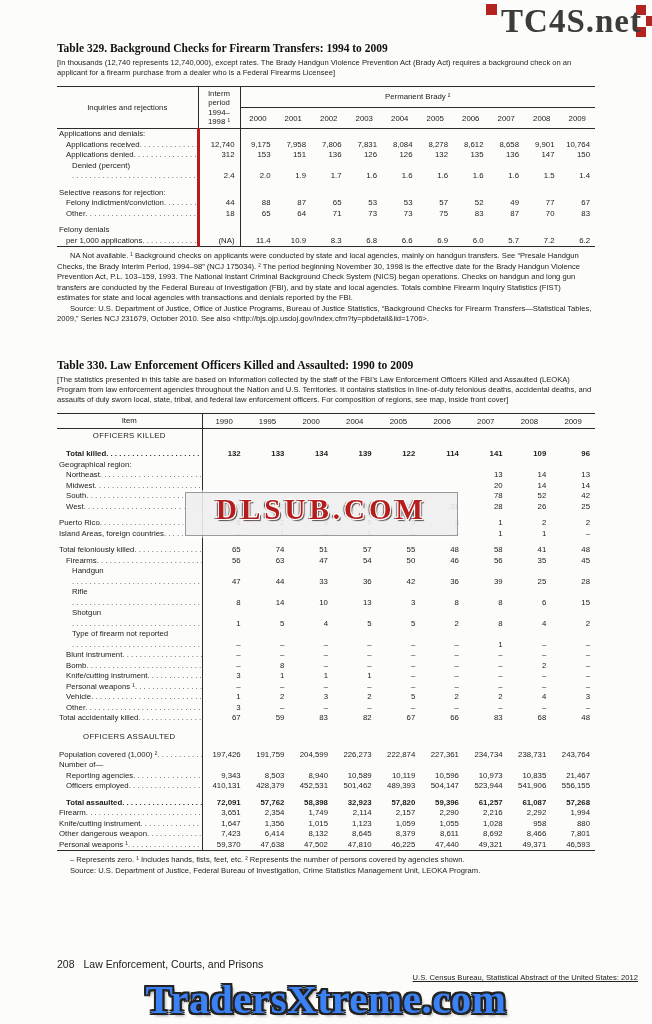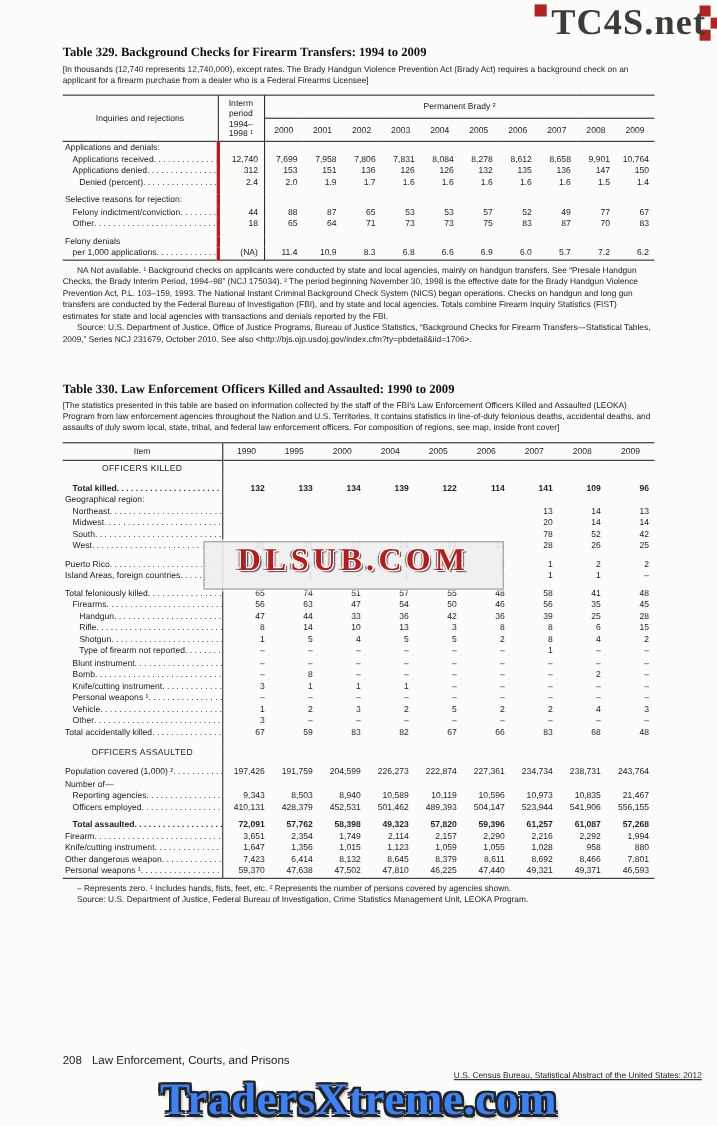--- a/index.html
+++ b/index.html
@@ -52,21 +52,21 @@
 
   .yr { padding:3px 0 2px 0; }
 
   .lw { display:flex; align-items:baseline; overflow:hidden; padding-left:2px; }
   .lt { white-space:nowrap; }
   .leader { flex:1 1 auto; min-width:0; overflow:hidden; white-space:nowrap; color:#2a2a2a; }
   .leader::after {
     content:" . . . . . . . . . . . . . . . . . . . . . . . . . . . . . . . . . . . . . . . . . . . . . . . . . . . .";
   }
   tr.i1 .lw { padding-left:9px; }
-  tr.i2 .lw { padding-left:15px; }
+  tr.i2 .lw { padding-left:15px;flex-direction:column; }
   tr.b  { font-weight:bold; }
   tr.sp td { height:6px; line-height:6px; }
   tr.sec td.lbl { text-align:center; height:14px; line-height:14px; letter-spacing:0.3px; }
 
   .fnotes { font-size:7.6px; line-height:1.38; margin-top:4px; }
   .fnotes p { text-indent:13px; }
 
   .gap330 { height:34px; }
 
   .footer-line { position:absolute; left:57px; bottom:54px; font-size:10.5px; color:#222; }
@@ -169,21 +169,21 @@
             <td class="val"></td>
           </tr>
           <tr class="i1">
             <td class="lbl">
               <div class="lw">
                 <span class="lt">Applications received</span>
                 <span class="leader"></span>
               </div>
             </td>
             <td class="val">12,740</td>
-            <td class="val">7,699</td>
+            <td class="val">9,175</td>
             <td class="val">7,958</td>
             <td class="val">7,806</td>
             <td class="val">7,831</td>
             <td class="val">8,084</td>
             <td class="val">8,278</td>
             <td class="val">8,612</td>
             <td class="val">8,658</td>
             <td class="val">9,901</td>
             <td class="val">10,764</td>
           </tr>
@@ -935,21 +935,21 @@
           <tr class="b i1">
             <td class="lbl">
               <div class="lw">
                 <span class="lt">Total assaulted</span>
                 <span class="leader"></span>
               </div>
             </td>
             <td class="val">72,091</td>
             <td class="val">57,762</td>
             <td class="val">58,398</td>
-            <td class="val">49,323</td>
+            <td class="val">32,923</td>
             <td class="val">57,820</td>
             <td class="val">59,396</td>
             <td class="val">61,257</td>
             <td class="val">61,087</td>
             <td class="val">57,268</td>
           </tr>
           <tr class="grp2">
             <td class="lbl">
               <div class="lw">
                 <span class="lt">Firearm</span>

